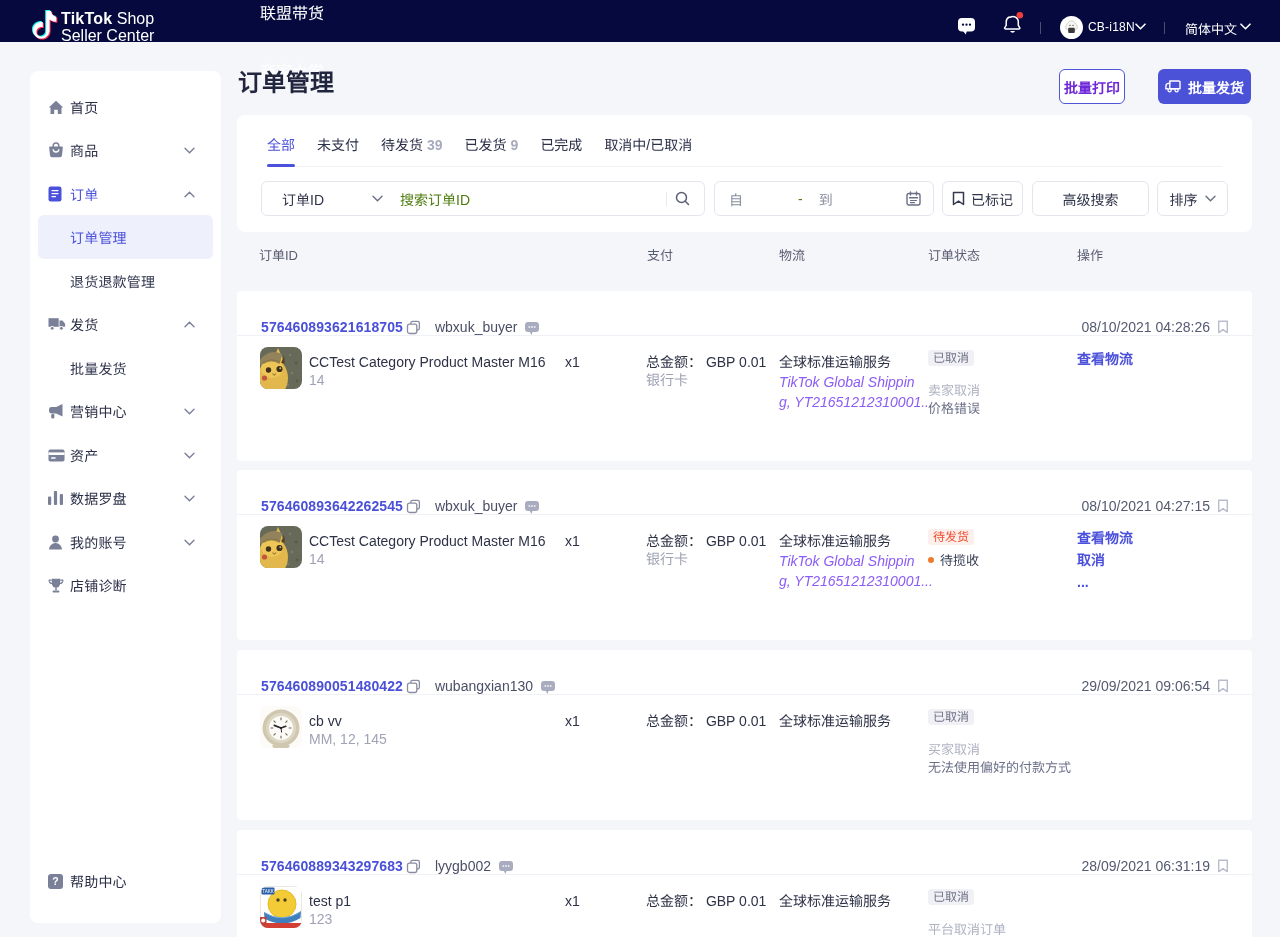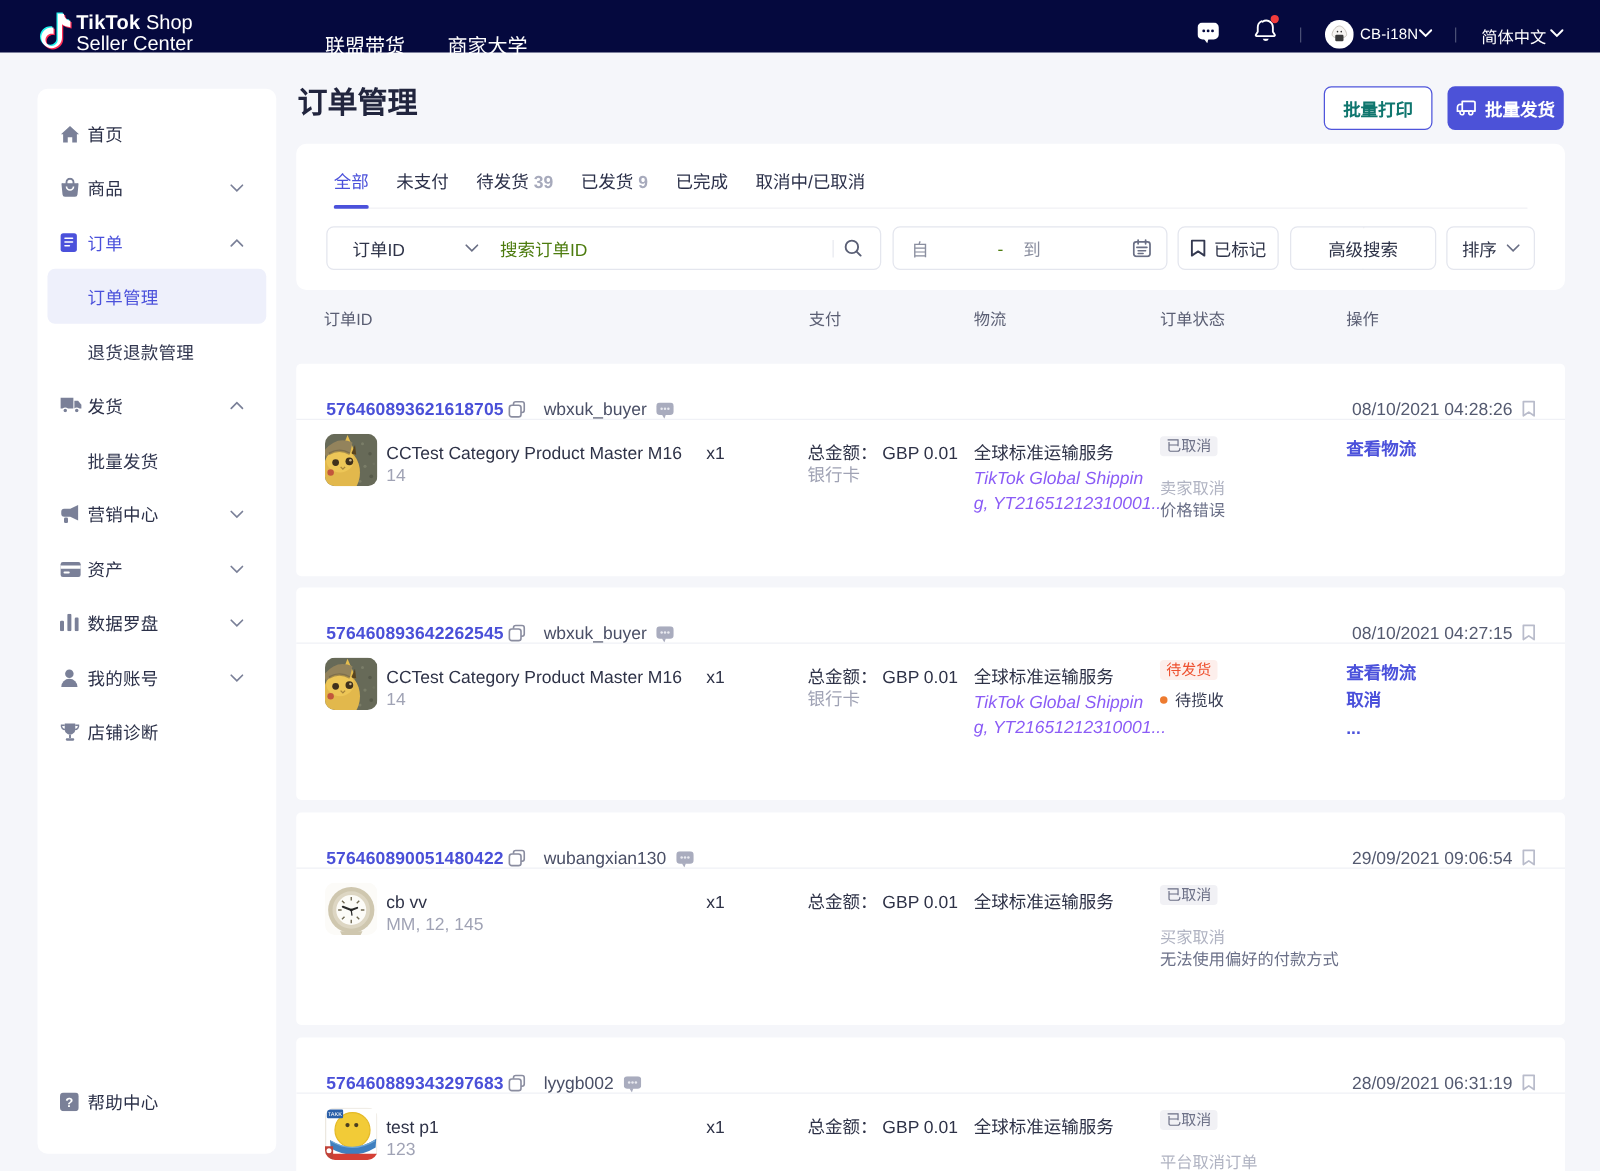--- a/index.html
+++ b/index.html
@@ -3,38 +3,38 @@
 <meta charset="utf-8">
 <style>
   * { margin:0; padding:0; box-sizing:border-box; }
   html,body { width:1280px; height:937px; overflow:hidden; }
   body { font-family:"Liberation Sans",sans-serif; background:#F5F6FA; position:relative; }
   
   .topbar { position:absolute; left:0; top:0; width:1280px; height:42px; background:#05093E; }
   .logo { position:absolute; left:32px; top:9px; }
   .logotxt { position:absolute; left:61px; top:10px; color:#fff; line-height:17px; font-size:16px; }
   .logotxt b { font-weight:700; letter-spacing:.2px; }
-  .nav { position:absolute; left:260px; top:0; height:47px; display:flex; align-items:flex-end; gap:34px; }
+  .nav { position:absolute; left:260px; top:0; height:47px; display:flex; align-items:flex-start; gap:34px;flex-direction:column; }
   .nav a { color:#fff; font-size:16px; font-weight:500; text-decoration:none; }
   .tb-div { width:1px; height:12px; background:#4A4F75; }
   
   .side { position:absolute; left:30px; top:71px; width:191px; height:852px; background:#fff; border-radius:8px; }
   .mi { position:absolute; left:8px; width:175px; height:44px; display:flex; align-items:center; border-radius:6px; }
   .mi svg.ic { position:absolute; left:10px; }
   .mi .t { position:absolute; left:32px; font-size:14px; color:#2B3048; font-weight:400; letter-spacing:.2px; }
   .mi .sub { font-weight:400; color:#323750; }
   .mi .chev { position:absolute; right:18px; }
   .mi.act .t { color:#4B51DB; font-weight:500; }
   .mi.sel { background:#EEF0FB; }
   .mi.sel .t { color:#4B51DB; font-weight:500; }
   
   .main { position:absolute; left:237px; top:55px; width:1015px; }
   h1 { position:absolute; left:1px; top:13px; font-size:24px; line-height:30px; color:#21253E; font-weight:700; }
   .btn { position:absolute; top:14px; height:35px; border-radius:6px; font-size:14px; font-weight:600; display:flex; align-items:center; justify-content:center; }
-  .btn.ghost { left:822px; width:87px; background:#fff; border:1px solid #4F55DB; color:#0f766e; }
+  .btn.ghost { left:822px; width:66px; background:#fff; border:1px solid #4F55DB; color:#6d28d9; }
   .btn.fill { left:921px; width:93px; background:#4C52D8; color:#fff; gap:7px; }
   .card { position:absolute; left:0; top:60px; width:1015px; height:117px; background:#fff; border-radius:8px; }
   .tabs { position:absolute; left:30px; top:19px; width:955px; display:flex; gap:22px; border-bottom:1px solid #F1F1F5; }
   .tab { font-size:14px; font-weight:500; color:#2B3049; padding-bottom:12px; position:relative; }
   .tab .n { color:#A7AABC; font-weight:600; margin-left:4px; }
   .tab.on { color:#4B51DB; }
   .tab.on:after { content:""; position:absolute; left:0; right:0; bottom:-1px; height:3px; border-radius:2px; background:#4B51DB; }
   .frow { position:absolute; left:24px; top:66px; height:35px; width:967px; }
   .fbox { position:absolute; top:0; height:35px; background:#fff; border:1px solid #E4E6EE; border-radius:6px; display:flex; align-items:center; }
   .ph { color:#4d7c0f; font-size:14px; }

